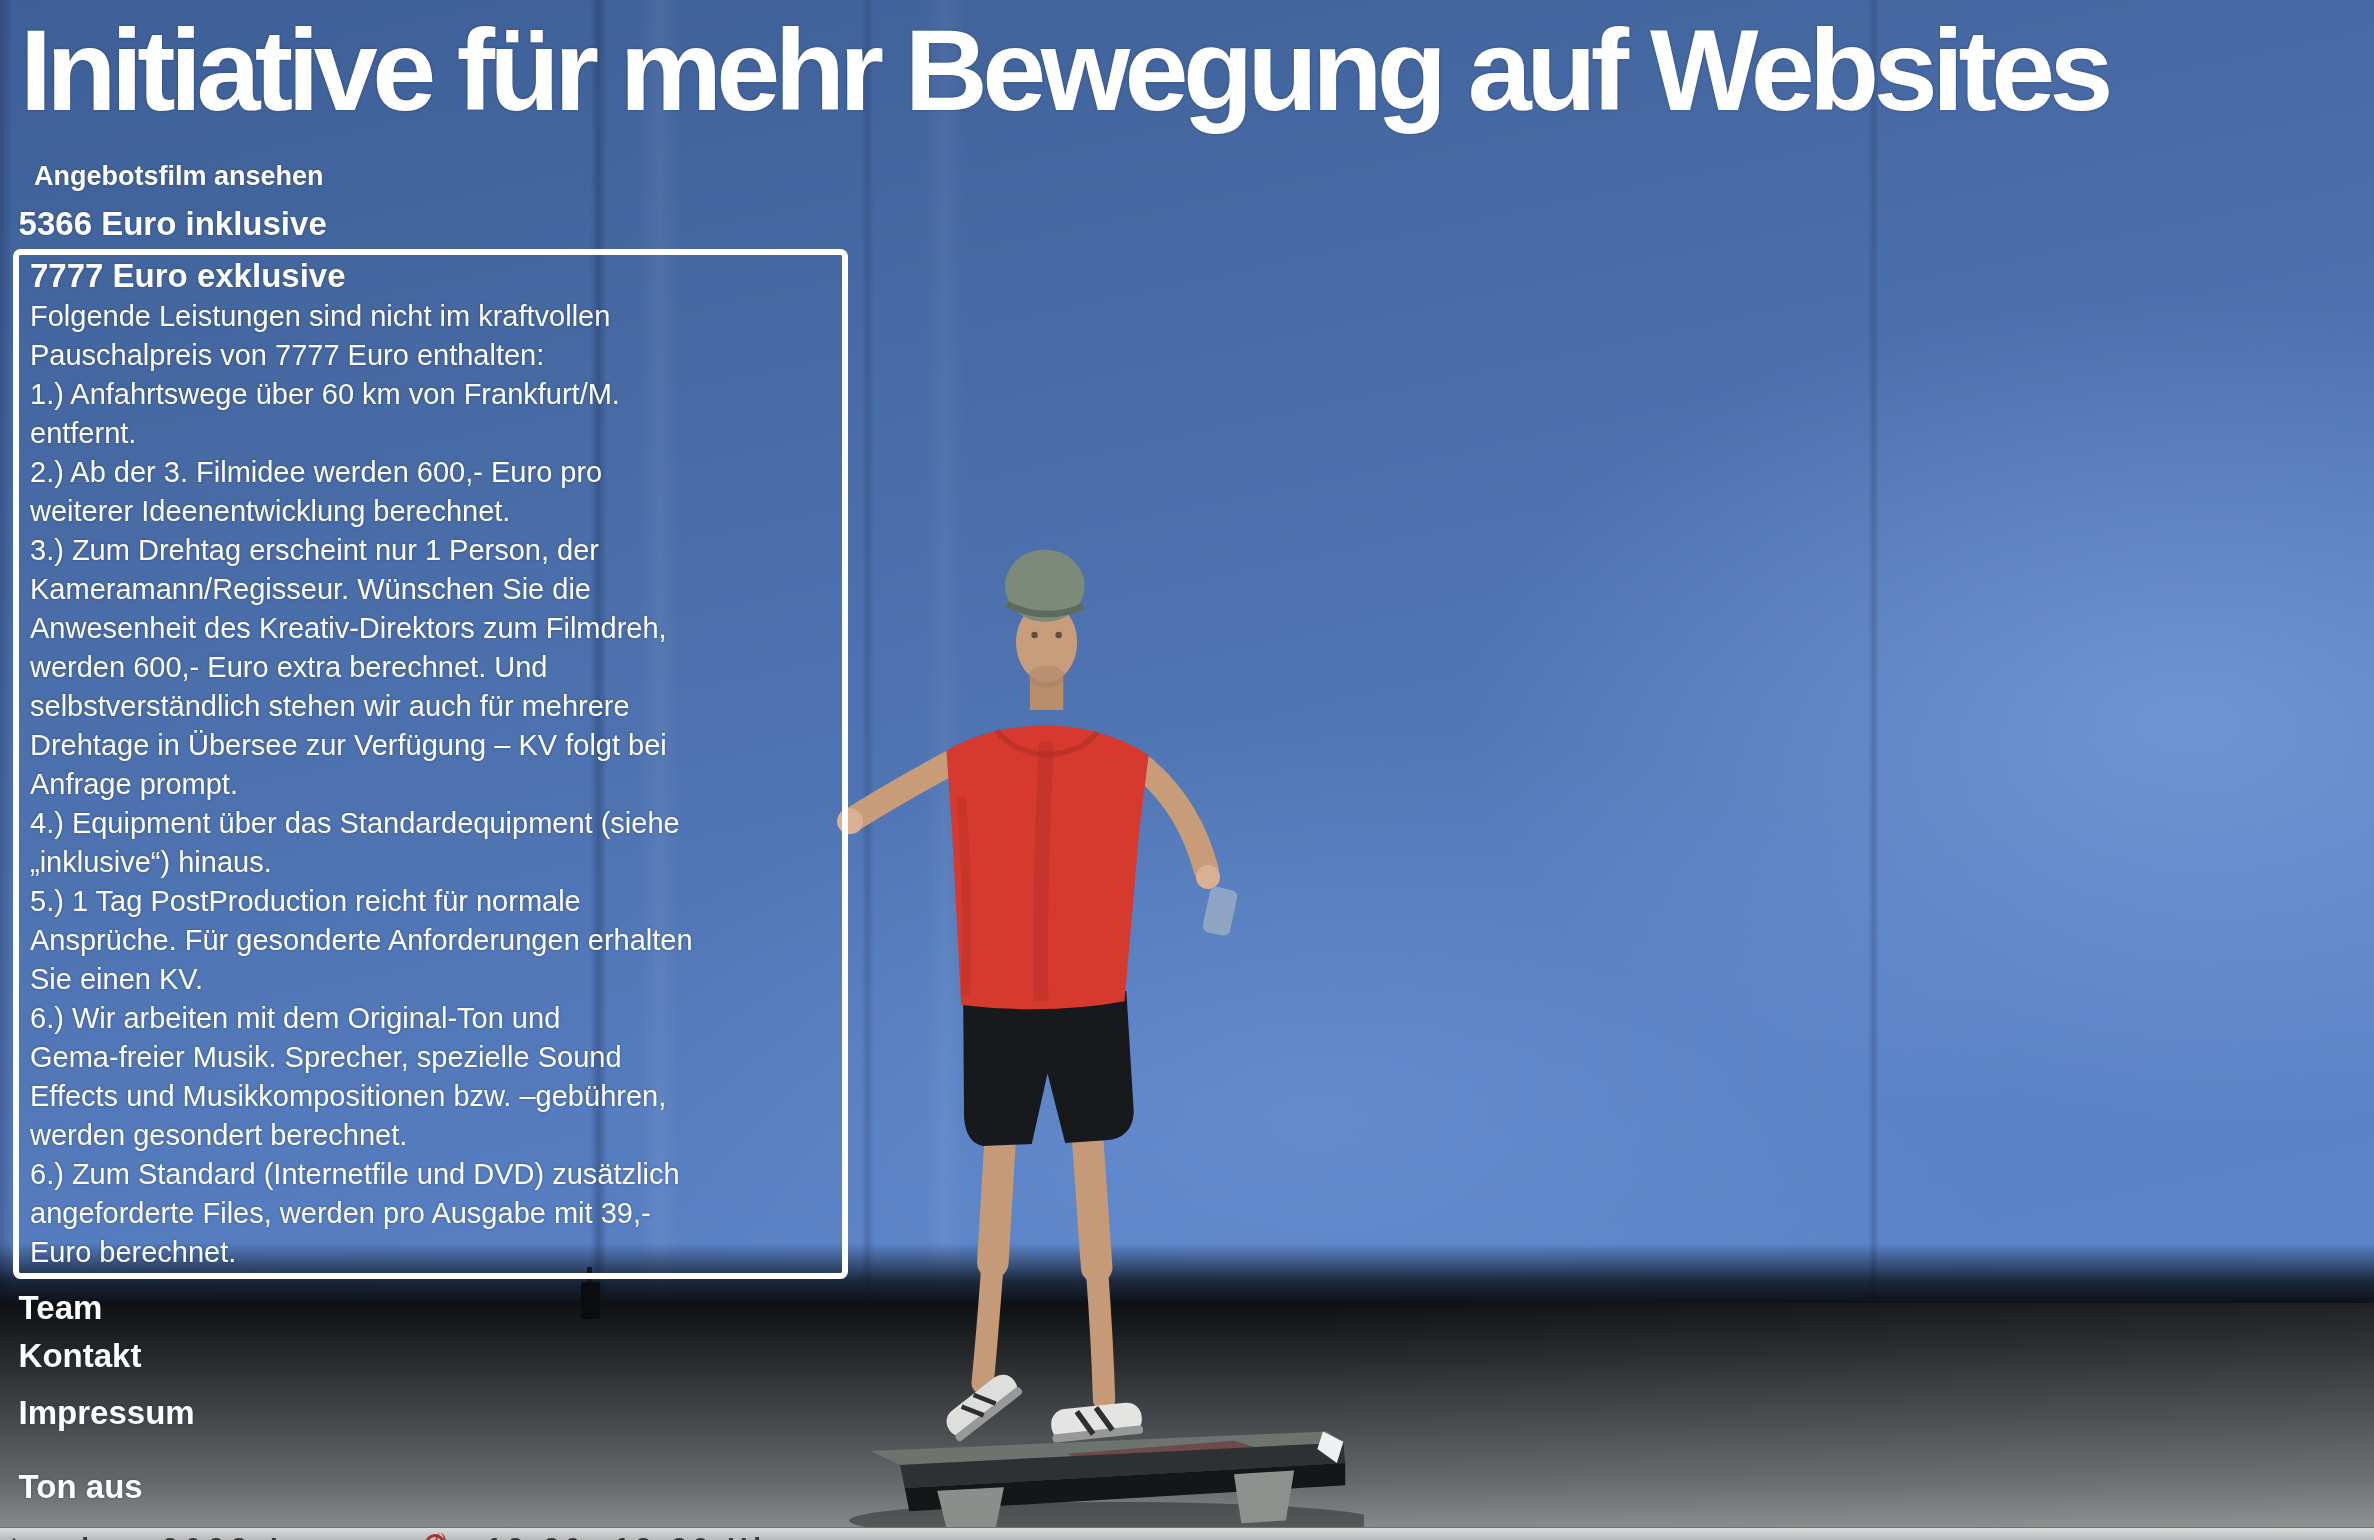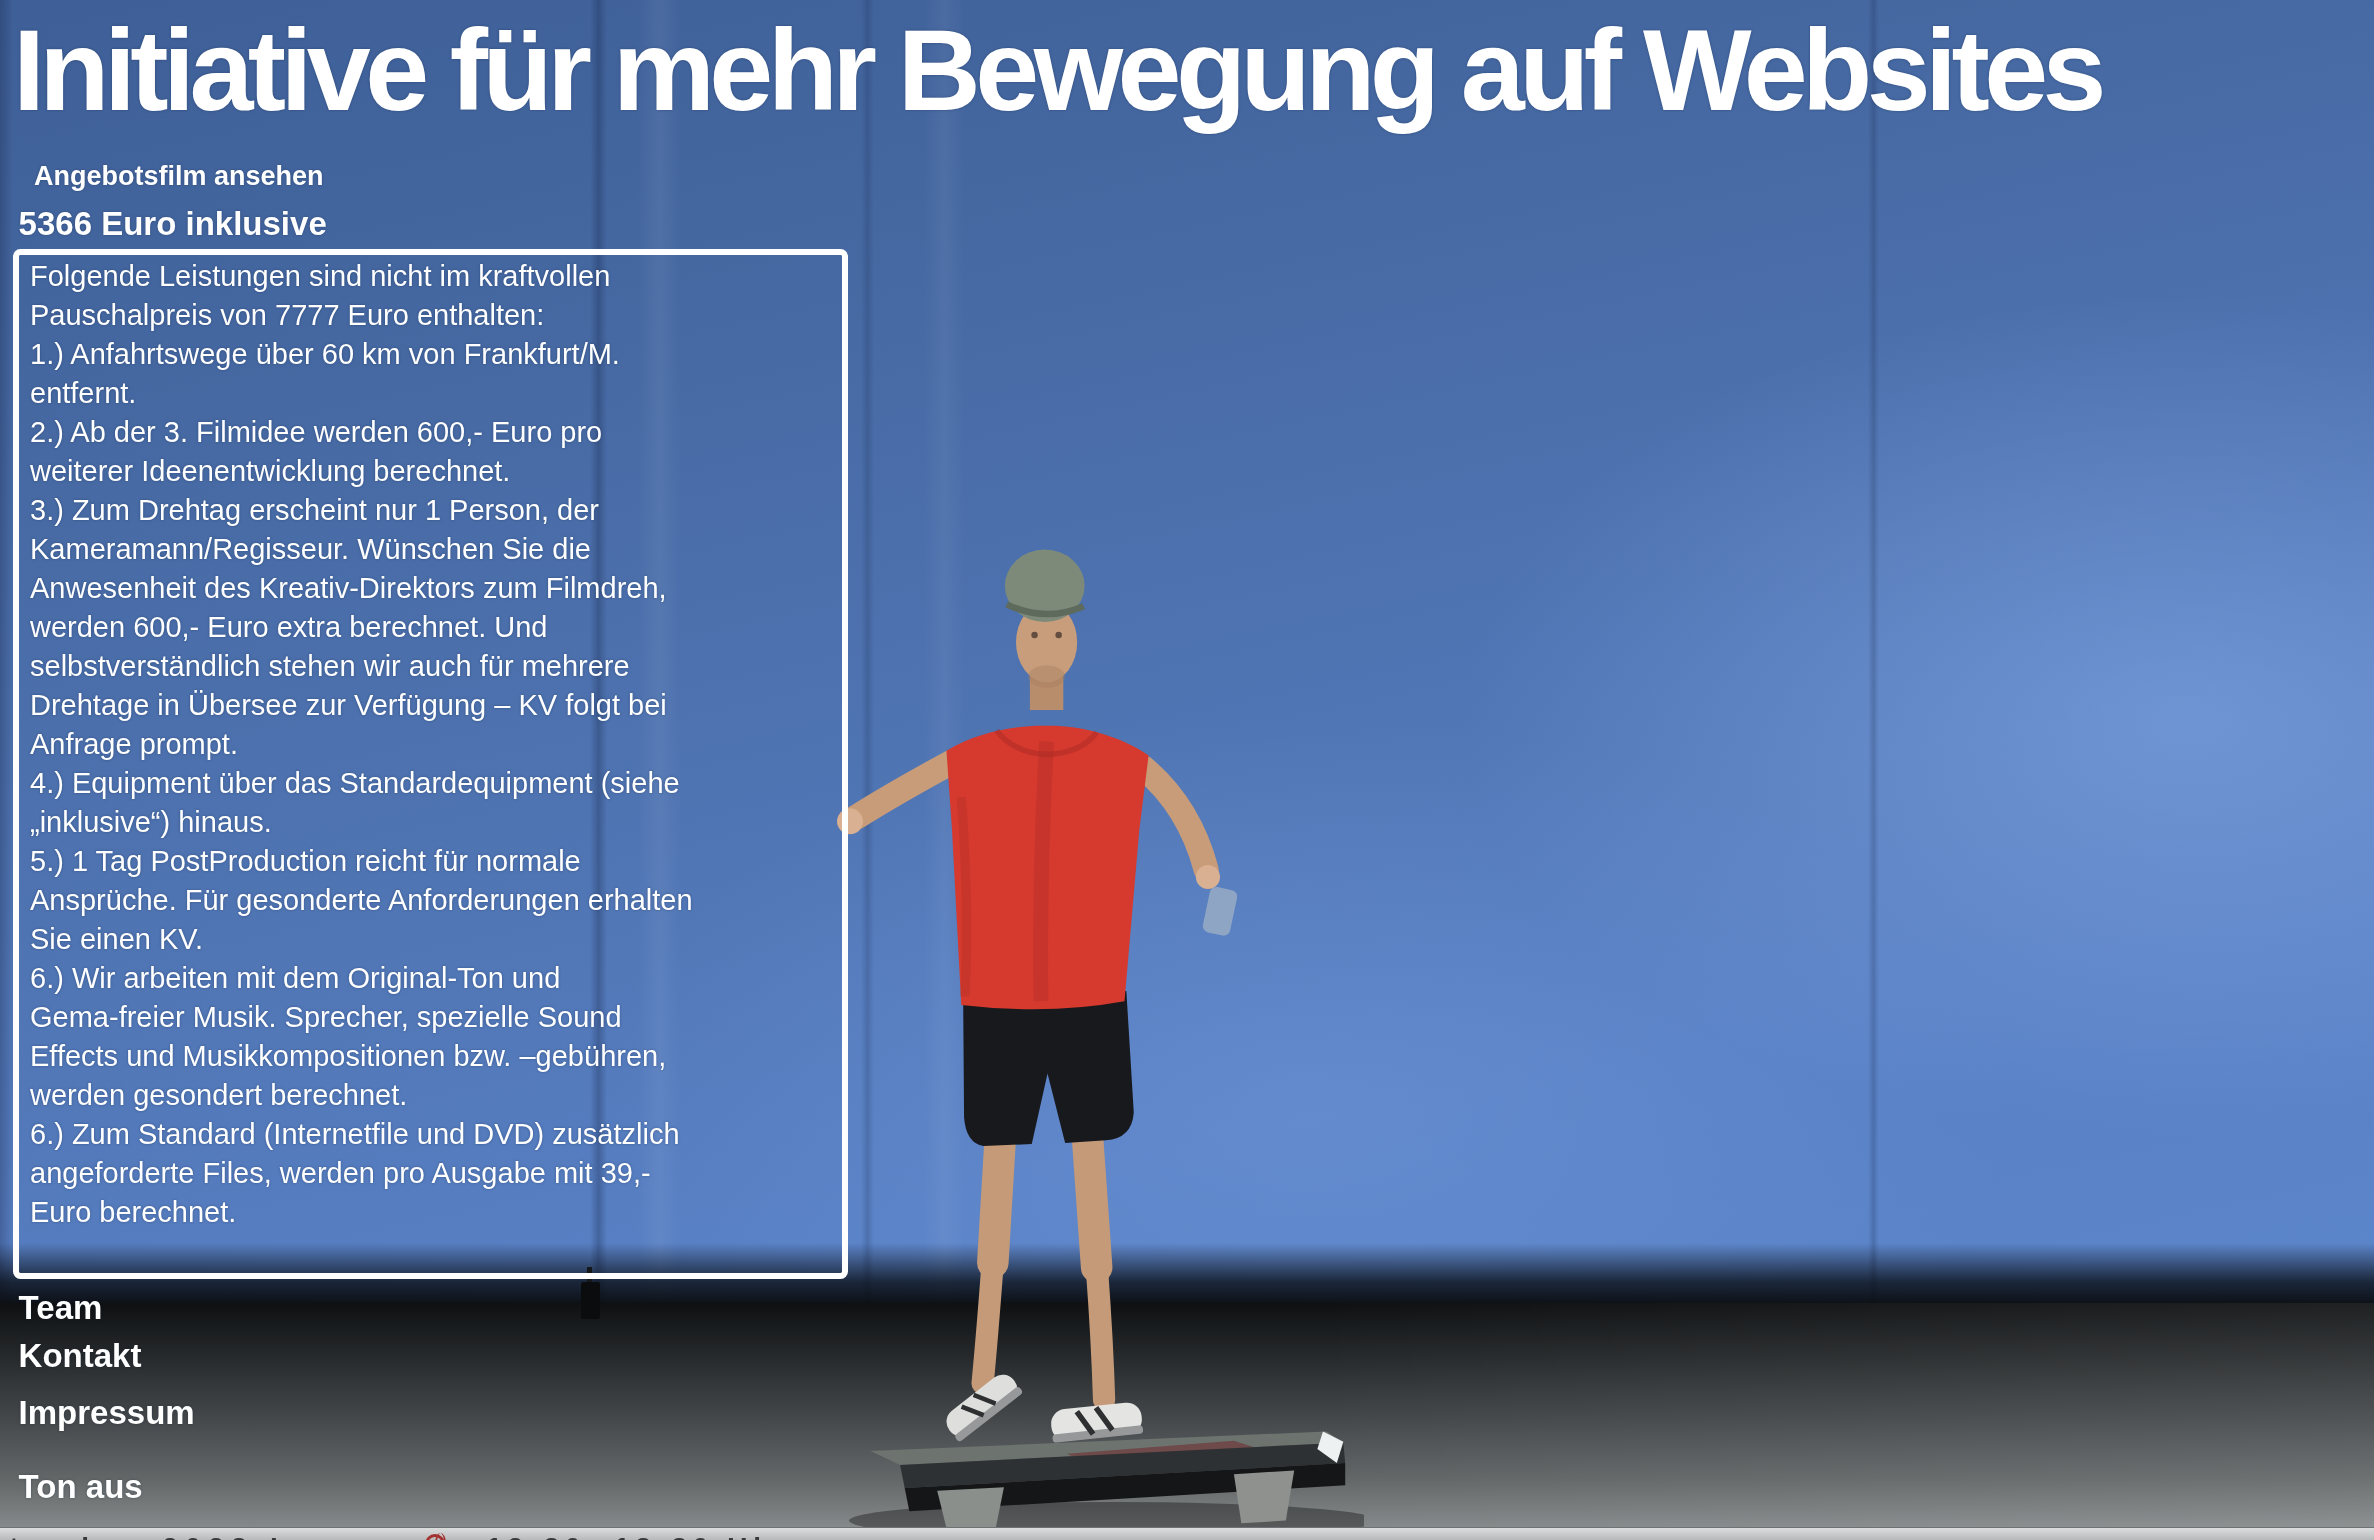--- a/index.html
+++ b/index.html
@@ -37,21 +37,21 @@
       linear-gradient(180deg, #0e1012 0%, #26292b 22%, #43474a 48%, #646869 75%, #8f9294 100%);
   }
   .floor-object { position:absolute; left:581px; top:1282px; width:18.6px; height:37px; background:#0a0c0e; border-radius:2.8px; }
   .floor-object-stem { position:absolute; left:587px; top:1267px; width:4.6px; height:18.6px; background:#15181a; }
 
   .athlete-svg { position:absolute; left:770px; top:519px; width:594px; height:1021px; }
 
   
   .txt { position:absolute; color:#fff; font-weight:bold; white-space:nowrap;
          text-shadow:0 0 2.8px rgba(0,25,55,.35); }
-  .page-title { left:13px; top:13px; font-size:115px; letter-spacing:-5.6px; line-height:1.0; }
+  .page-title { left:20px; top:13px; font-size:115px; letter-spacing:-5.6px; line-height:1.0; }
   .page-subtitle { left:18.6px; top:118px; font-size:33px; }
   .menu-link1 { left:34px; top:161px; font-size:27px; cursor:pointer; }
   .menu-link2 { left:18.6px; top:205px; font-size:33px; cursor:pointer; }
 
   .exbox { position:absolute; left:13px; top:249px; width:835px; height:1030px;
            border:6.5px solid #ffffff; border-radius:7.4px; }
   .exbox-heading { margin:1.9px 0 0 11px; font-size:33px; font-weight:bold; color:#fff;
                    text-shadow:0 0 2.8px rgba(0,25,55,.35); cursor:pointer; }
   .exbox-body { margin:1.9px 0 0 11px; font-size:29px; line-height:39px; color:#fff;
                 white-space:pre; text-shadow:0 0 2.8px rgba(0,25,55,.35); }
@@ -147,20 +147,21 @@
       <path d="M 206 300 Q 215 420 210 515" stroke="#a92a24" stroke-width="10" fill="none" opacity="0.3"></path>
       <path d="M 244 228 Q 262 252 298 254 Q 336 252 352 230" fill="none" stroke="#a92a24" stroke-width="6" opacity="0.5"></path>
     </g>
   </svg>
 
   <h1 class="txt page-title">Initiative für mehr Bewegung auf Websites</h1>
   <div class="txt menu-link1">Angebotsfilm ansehen</div>
   <div class="txt menu-link2">5366 Euro inklusive</div>
 
   <div class="exbox">
+    <div class="exbox-heading">7777 Euro exklusive</div>
     <div class="exbox-body">Folgende Leistungen sind nicht im kraftvollen
 Pauschalpreis von 7777 Euro enthalten:
 1.) Anfahrtswege über 60 km von Frankfurt/M.
 entfernt.
 2.) Ab der 3. Filmidee werden 600,- Euro pro
 weiterer Ideenentwicklung berechnet.
 3.) Zum Drehtag erscheint nur 1 Person, der
 Kameramann/Regisseur. Wünschen Sie die
 Anwesenheit des Kreativ-Direktors zum Filmdreh,
 werden 600,- Euro extra berechnet. Und

